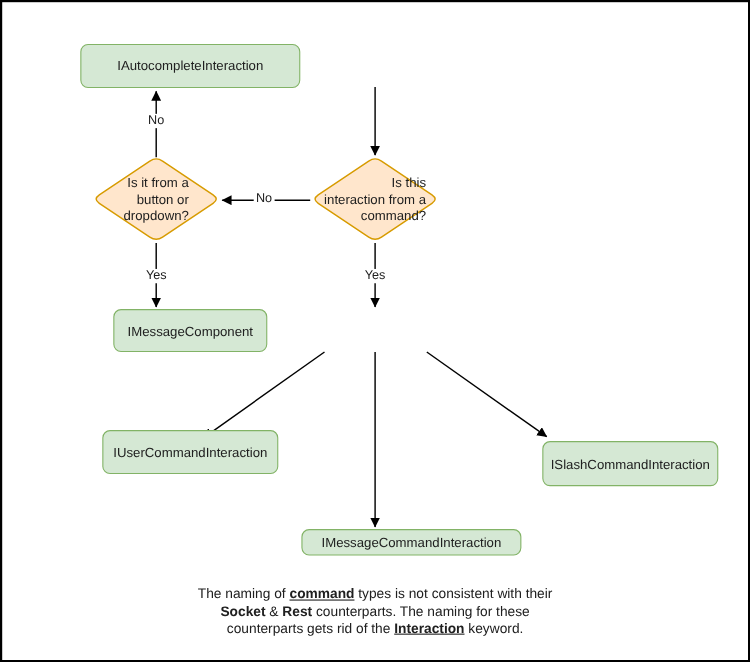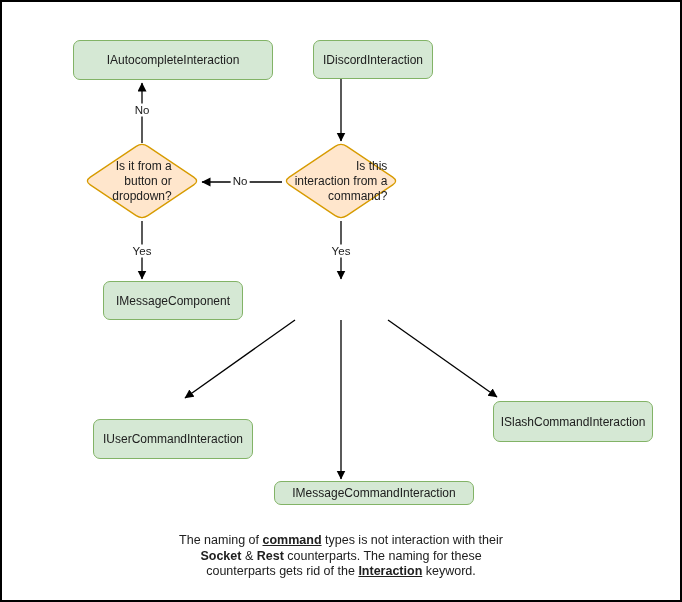--- a/index.html
+++ b/index.html
@@ -80,43 +80,42 @@
     <line class="edge" x1="339" y1="318" x2="339" y2="477" marker-end="url(#arr)"></line>
 
     <line class="edge" x1="386" y1="318" x2="495" y2="395" marker-end="url(#arr)"></line>
 
     <path class="diamond" d="M145.8,144.4 L191.7,175.1 Q197.5,179 191.7,182.9 L145.8,213.6 Q140,217.5 134.2,213.6 L88.3,182.9 Q82.5,179 88.3,175.1 L134.2,144.4 Q140,140.5 145.8,144.4 Z"></path>
     <path class="diamond" d="M344.8,144.4 L390.7,175.1 Q396.5,179 390.7,182.9 L344.8,213.6 Q339,217.5 333.2,213.6 L287.3,182.9 Q281.5,179 287.3,175.1 L333.2,144.4 Q339,140.5 344.8,144.4 Z"></path>
   </svg>
 
   <div class="node" style="left:39px;top:38px;width:200px;height:40px;">IAutocompleteInteraction</div>
 
-  <div class="node" style="left:279px;top:38px;width:120px;height:39px;">IDiscordInteraction</div>
 
   <div class="node" style="left:69px;top:279px;width:140px;height:39px;">IMessageComponent</div>
 
 
-  <div class="node" style="left:59px;top:417px;width:160px;height:40px;">IUserCommandInteraction</div>
+  <div class="node" style="left:59px;top:389px;width:160px;height:40px;">IUserCommandInteraction</div>
 
   <div class="node" style="left:459px;top:399px;width:160px;height:41px;">ISlashCommandInteraction</div>
 
   <div class="node" style="left:240px;top:479px;width:200px;height:24px;">IMessageCommandInteraction</div>
 
   <div class="decision-label" style="left:85px;top:144px;width:110px;height:70px;">Is it from a
 button or
 dropdown?</div>
 
   <div class="decision-label" style="left:284px;top:144px;width:110px;height:70px;">Is this
 interaction from a
 command?</div>
 
   <span class="edge-label" style="left:140px;top:108px;">No</span>
   <span class="edge-label" style="left:238px;top:179px;">No</span>
   <span class="edge-label" style="left:140px;top:249px;">Yes</span>
   <span class="edge-label" style="left:339px;top:249px;">Yes</span>
 
   <div class="note">
-    <div><span>The naming of </span><span class="u">command</span><span> types is not interaction with their</span></div>
+    <div><span>The naming of </span><span class="u">command</span><span> types is not consistent with their</span></div>
     <div><span class="b">Socket</span><span> &amp; </span><span class="b">Rest</span><span> counterparts. The naming for these</span></div>
     <div><span>counterparts gets rid of the </span><span class="u">Interaction</span><span> keyword.</span></div>
   </div>
 
 </div>
 
 </body></html>

